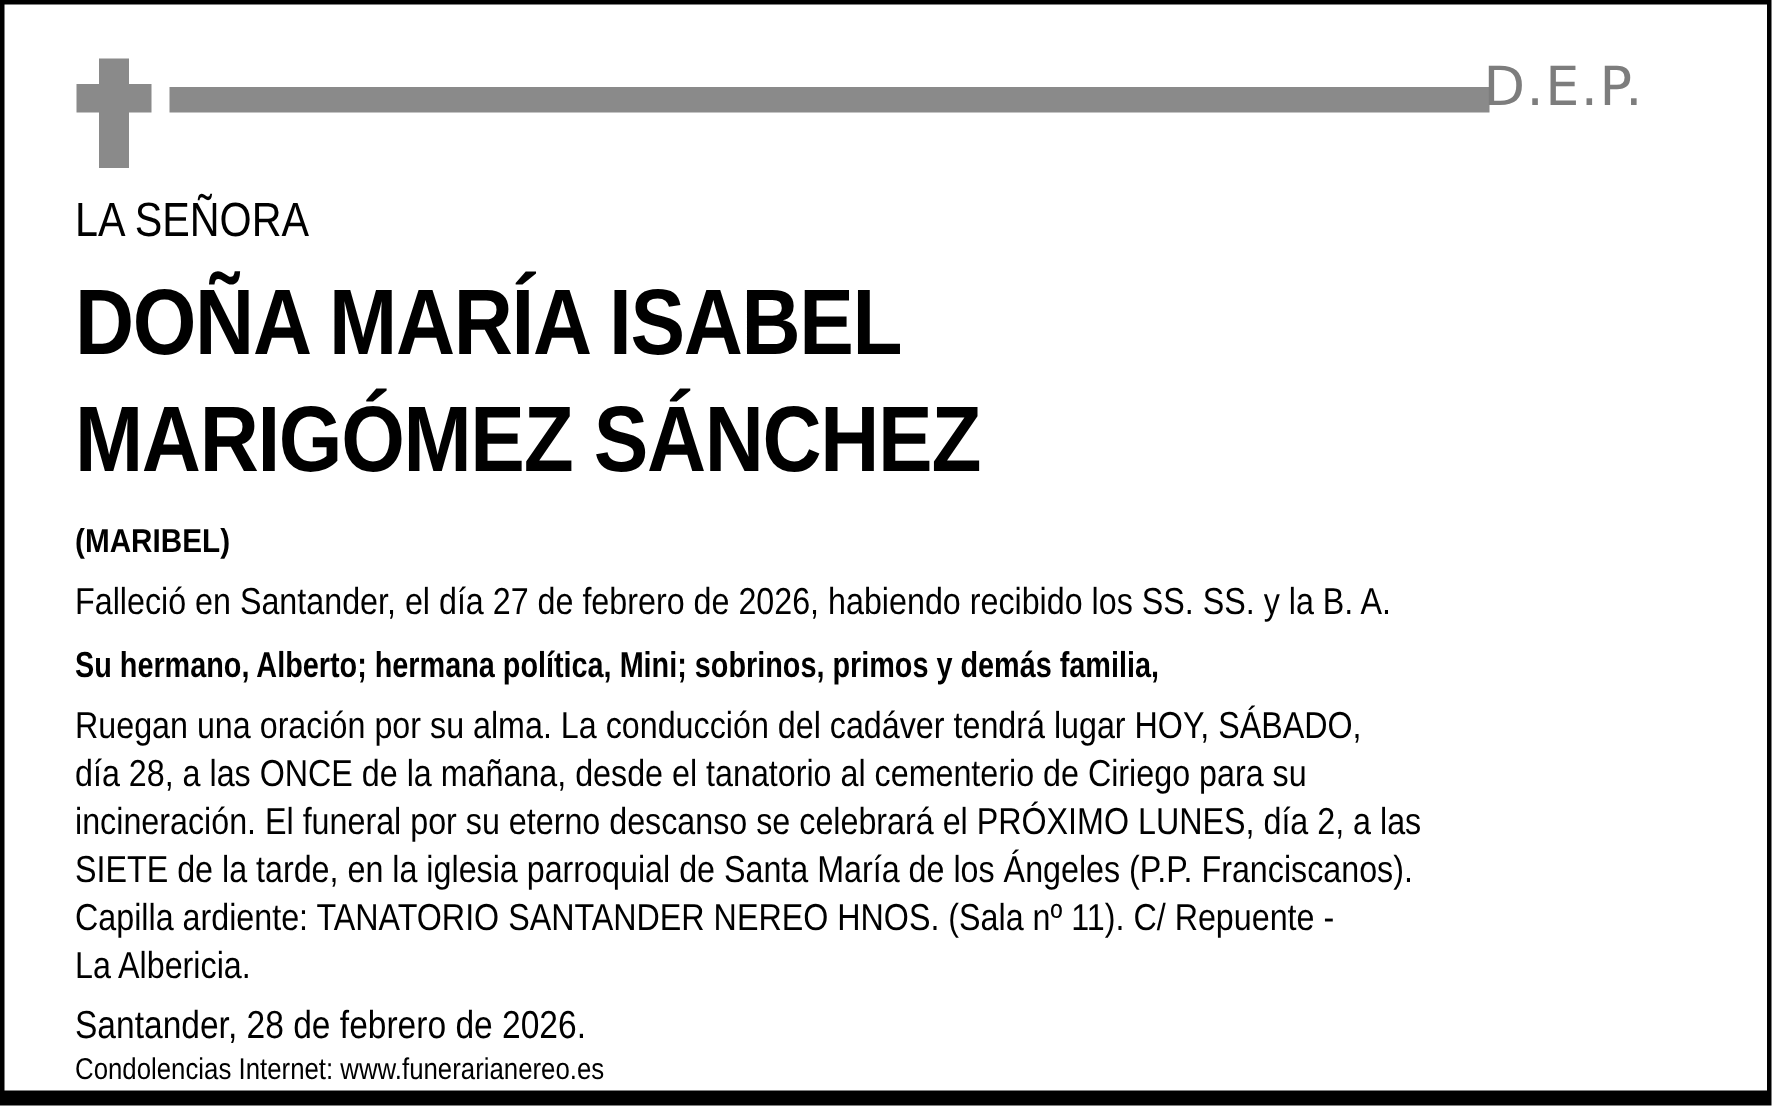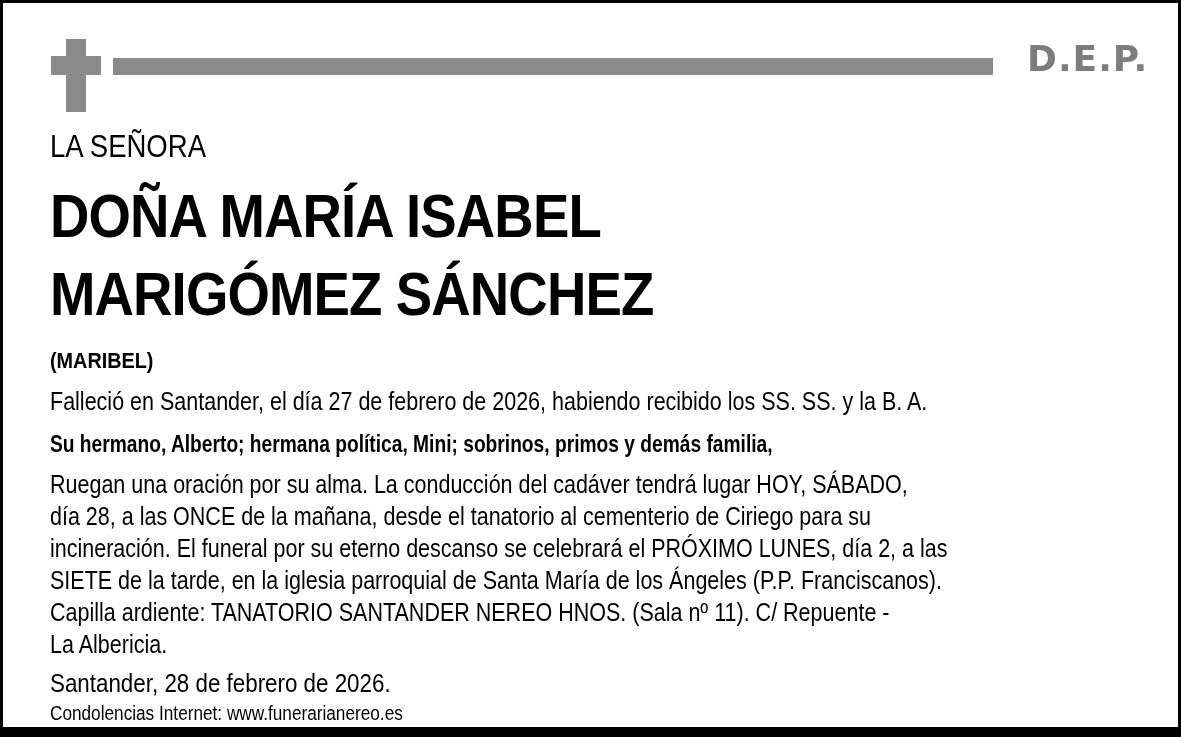--- a/index.html
+++ b/index.html
@@ -11,22 +11,22 @@
     border-top: 3px solid #000;
     border-left: 3px solid #000;
     border-right: 3px solid #000;
     border-bottom: 10px solid #000;
     background: #fff;
   }
   .cross-v { position: absolute; left: 63px; top: 36px; width: 20px; height: 73px; background: #8a8a8a; }
   .cross-h { position: absolute; left: 48px; top: 53px; width: 50px; height: 19px; background: #8a8a8a; }
   .rule { position: absolute; left: 110px; top: 55px; width: 880px; height: 17px; background: #8a8a8a; }
   .dep {
-    position: absolute; left: 1024px; top: 36px;
-    font-family: "DejaVu Sans", sans-serif; font-weight: bold;
+    position: absolute; left: 986px; top: 36px;
+    font-family: "DejaVu Sans", sans-serif; font-weight: normal;
     font-size: 36px; color: #7d7d7d; letter-spacing: 1px; line-height: 40px;
   }
   .t { position: absolute; left: 47px; font-family: "Liberation Sans", sans-serif; color: #000; white-space: nowrap; }
   .senora { top: 123px; font-size: 32px; line-height: 40px; transform: scaleX(0.86); transform-origin: left; }
   .name1, .name2 { font-weight: bold; font-size: 62px; line-height: 66px; letter-spacing: -1px; transform: scaleX(0.88); transform-origin: left; }
   .name1 { top: 180px; }
   .name2 { top: 258px; }
   .alias { top: 343px; font-size: 22px; font-weight: bold; line-height: 30px; transform: scaleX(0.9); transform-origin: left; }
   .body { font-size: 25px; line-height: 32px; transform: scaleX(0.86); transform-origin: left; }
   .bold { font-weight: bold; }

